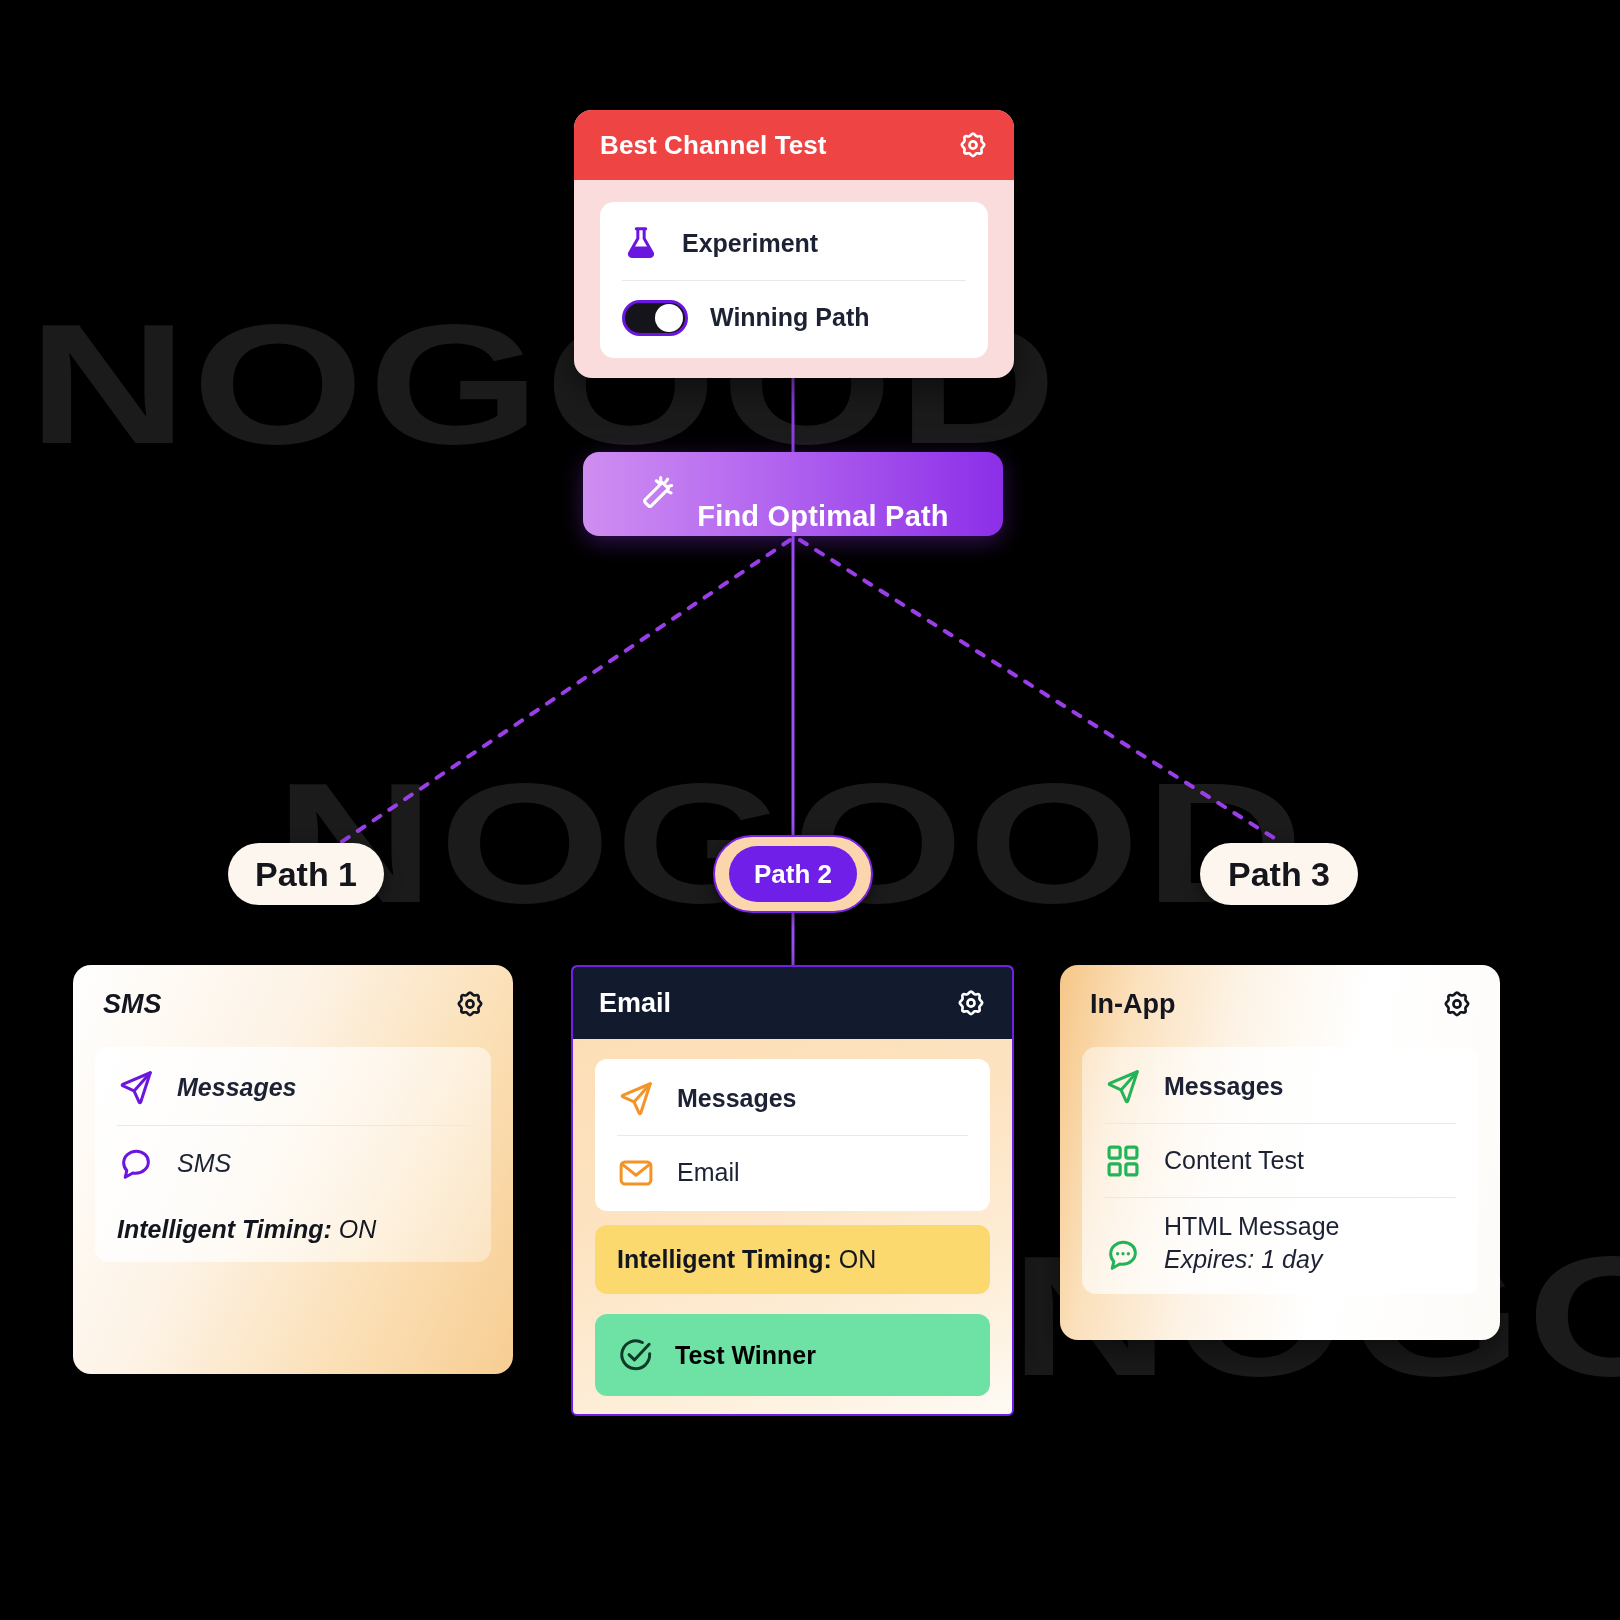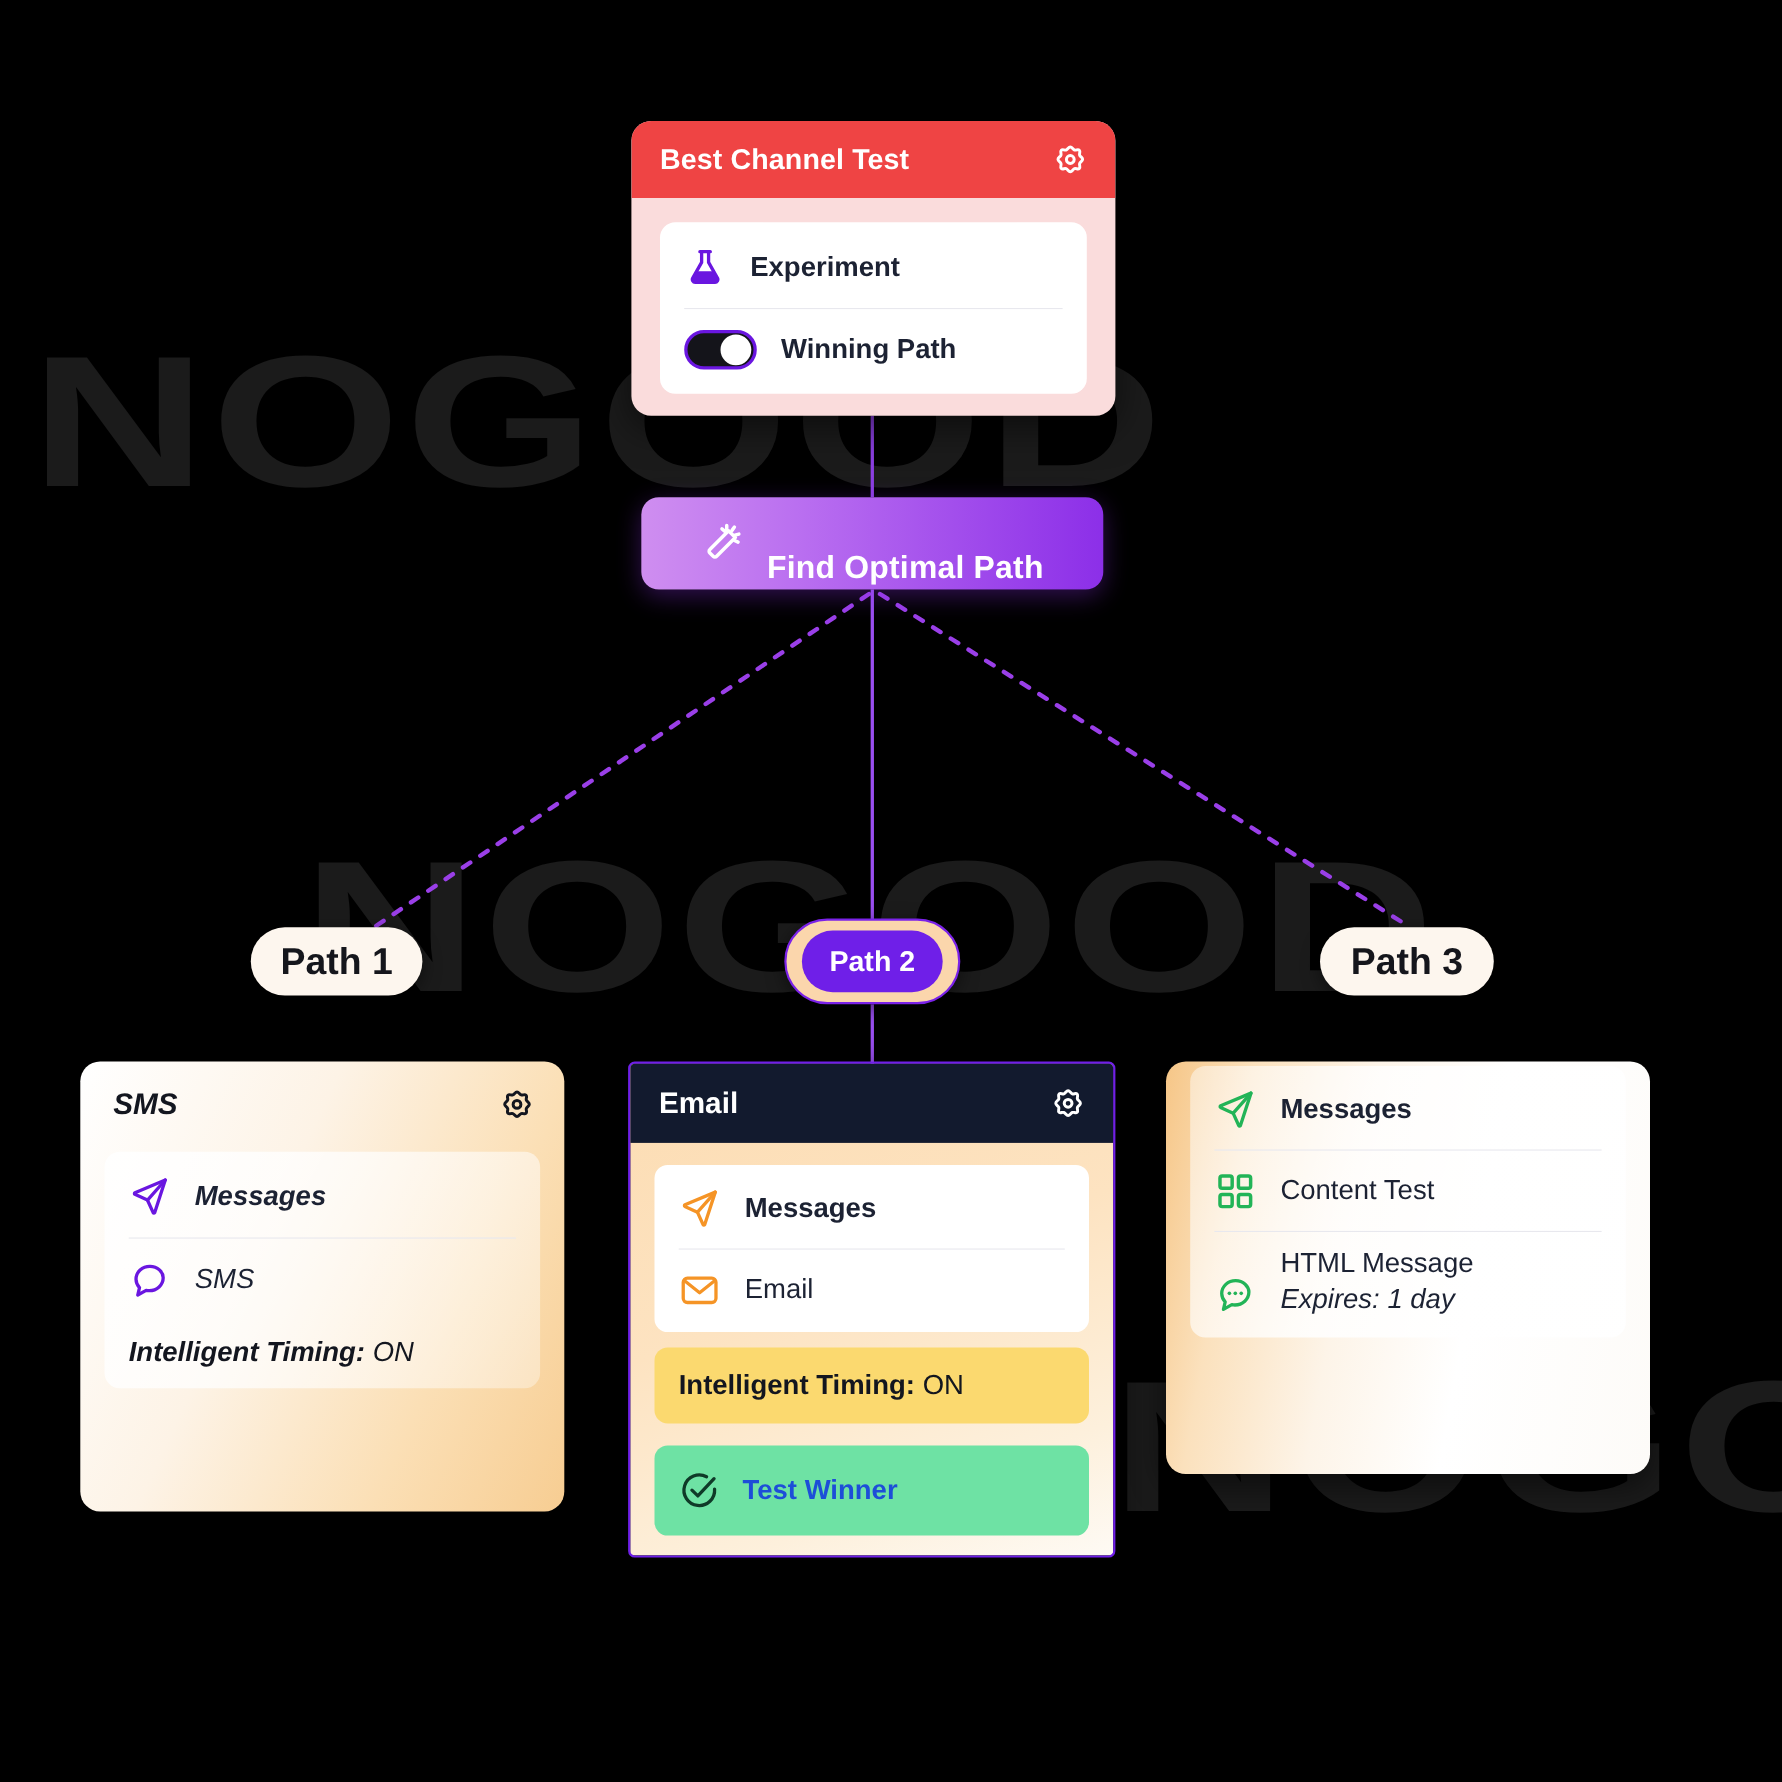--- a/index.html
+++ b/index.html
@@ -233,21 +233,21 @@
   #card-email .band span { font-weight: 400; }
   #card-email .winner {
     margin-top: 20px;
     background: #6ee2a4;
     border-radius: 12px;
     height: 82px;
     display: flex; align-items: center; gap: 20px;
     padding: 0 22px;
   }
   #card-email .winner .wl {
-    font-size: 25px; font-weight: 700; color: #1d4ed8;
+    font-size: 25px; font-weight: 700; color: #000000;
   }
 
   #card-inapp {
     left: 1060px; top: 965px;
     width: 440px; height: 375px;
     border-radius: 18px;
     background: linear-gradient(100deg,#f6c687 0%,#fbe1bd 16%,#fdf4e8 38%,#ffffff 62%,#fdfbf8 100%);
     box-shadow: 0 10px 30px rgba(0,0,0,.55);
   }
   #card-inapp .ia-head {
@@ -420,20 +420,29 @@
             <path d="M20.6 11.2A8.8 8.8 0 1 1 16 4.1"></path>
             <path d="m7.6 11.8 3.4 3.3 9.3-9.9"></path>
           </svg>
         </span>
         <span class="wl">Test Winner</span>
       </div>
     </div>
   </div>
 
   <div class="card" id="card-inapp">
+    <div class="ia-head">
+      <div class="title">In-App</div>
+      <span class="gear">
+        <svg class="icon" width="34" height="34" viewBox="0 0 24 24" fill="none" stroke="#13161f" stroke-width="1.9" stroke-linejoin="round">
+          <path d="M12 2.6c1.2 0 1.6 1.5 2.7 1.9 1.1.4 2.2-.7 3.1.2.9.9-.2 2 .2 3.1.4 1.1 1.9 1.5 1.9 2.7s-1.5 1.6-1.9 2.7c-.4 1.1.7 2.2-.2 3.1-.9.9-2-.2-3.1.2-1.1.4-1.5 1.9-2.7 1.9s-1.6-1.5-2.7-1.9c-1.1-.4-2.2.7-3.1-.2-.9-.9.2-2-.2-3.1C5.6 12.1 4.1 11.7 4.1 10.5S5.6 8.9 6 7.8c.4-1.1-.7-2.2.2-3.1.9-.9 2 .2 3.1-.2C10.4 4.1 10.8 2.6 12 2.6Z" transform="translate(0 1.4)"></path>
+          <circle cx="12" cy="12" r="2.5"></circle>
+        </svg>
+      </span>
+    </div>
     <div class="ia-body">
       <div class="inner-panel">
         <div class="row">
           <span>
             <svg class="icon" width="38" height="38" viewBox="0 0 24 24" fill="none" stroke="#22b457" stroke-width="1.9" stroke-linejoin="round" stroke-linecap="round">
               <path d="M21 3 3.6 10.3a.5.5 0 0 0-.05.9l7.2 3.3 3.3 7.2a.5.5 0 0 0 .9-.05Z"></path>
               <path d="M10.8 14.5 21 3"></path>
             </svg>
           </span>
           <span class="lbl">Messages</span>

